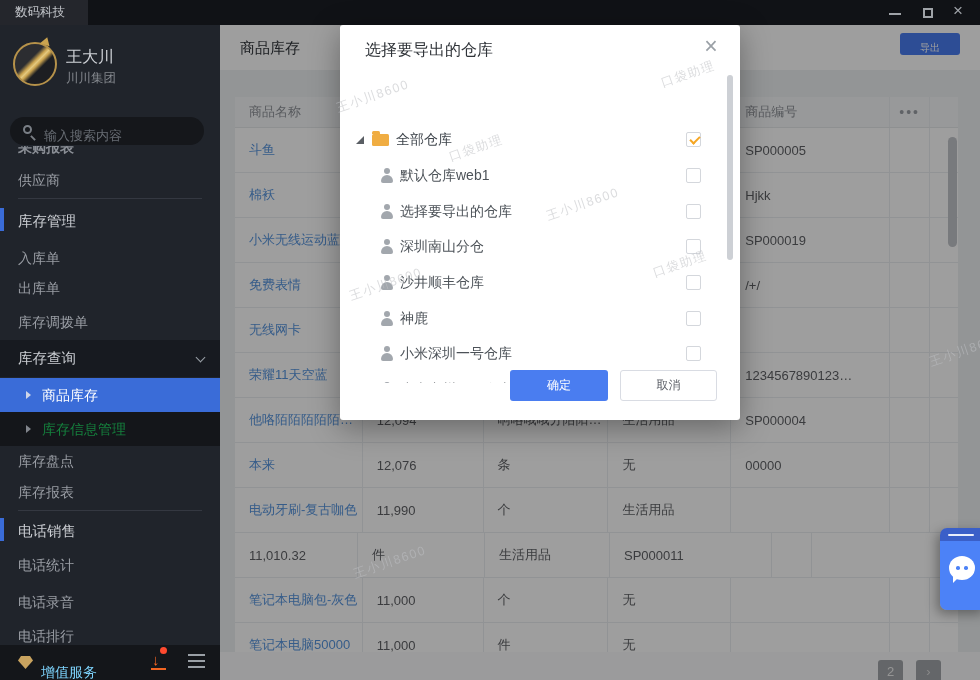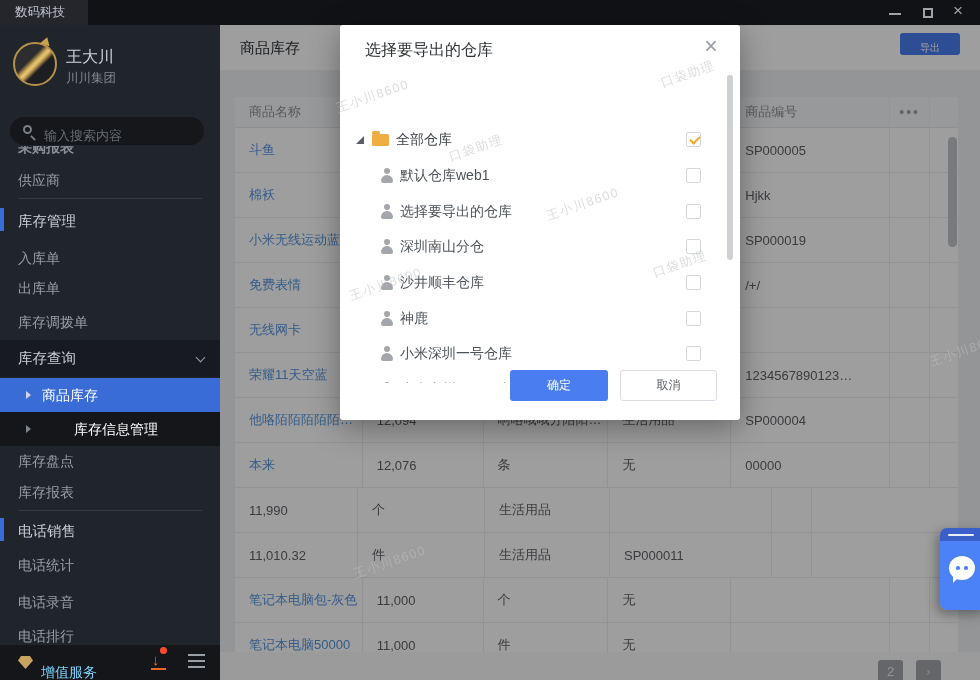--- a/index.html
+++ b/index.html
@@ -36,21 +36,21 @@
   .mi-clip { position:absolute; left:18px; top:121px; height:17px; overflow:hidden;font-weight:bold; }
   .mi-clip span { display:block; margin-top:-7px; font-size:14px; color:#8b8f96; }
   .sect { color:#cbced3; font-size:14.5px; }
   .divider { position:absolute; left:18px; width:184px; height:1px; background:#343841; }
   .blue-bar { position:absolute; left:0; width:4px; background:#3a6cd8; }
   .grp { position:absolute; left:0; width:220px; background:#171a20; color:#cbced3; font-size:14.5px; line-height:37px; cursor:pointer; }
   .grp .lbl { margin-left:18px; }
   .chev { position:absolute; right:16px; top:14px; width:7px; height:7px; border-right:1.5px solid #9aa0a6; border-bottom:1.5px solid #9aa0a6; transform:rotate(45deg); }
   .sub { position:absolute; left:0; width:220px; height:34px; line-height:34px; font-size:14px; cursor:pointer; }
   .sub-active { background:#3a6cd8; color:#fff; }
-  .sub-idle { background:#14161a; color:#ffffff;padding-left:32px; }
+  .sub-idle { background:#14161a; color:#15803d; }
   .tri { position:absolute; left:26px; top:13px; width:0; height:0; border-top:4px solid transparent; border-bottom:4px solid transparent; border-left:5px solid #cfd6e8; }
   .sub-idle .tri { border-left-color:#81858c; }
   .sub .lbl { margin-left:42px; }
 
   .side-bottom { position:absolute; left:0; top:620px; width:220px; height:35px; background:#14161a; }
   .gem { position:absolute; left:18px; top:11px; width:15px; height:13px; background:#c9a35f;
          clip-path:polygon(50% 100%,0 35%,20% 0,80% 0,100% 35%); }
   .vas-label { position:absolute; left:41px; top:19px; font-size:14px; color:#7dd3fc; cursor:pointer; }
   .dl-icon { position:absolute; left:150px; top:6px; width:18px; height:20px; cursor:pointer; }
   .dl-icon .arr { position:absolute; left:2px; top:0; color:#f26522; font-size:15px; font-weight:bold; font-style:normal; }
@@ -301,20 +301,23 @@
             <span class="link">本来</span>
           </div>
         <div class="td c2">12,076</div>
         <div class="td c3">条</div>
         <div class="td c4">无</div>
         <div class="td c5">00000</div>
         <div class="td c6"></div>
           <div class="td cstrip"></div>
       </div>
       <div class="tr">
+        <div class="td c1">
+            <span class="link">电动牙刷-复古咖色</span>
+          </div>
         <div class="td c2">11,990</div>
         <div class="td c3">个</div>
         <div class="td c4">生活用品</div>
         <div class="td c5"></div>
         <div class="td c6"></div>
           <div class="td cstrip"></div>
       </div>
       <div class="tr">
         <div class="td c2">11,010.32</div>
         <div class="td c3">件</div>

